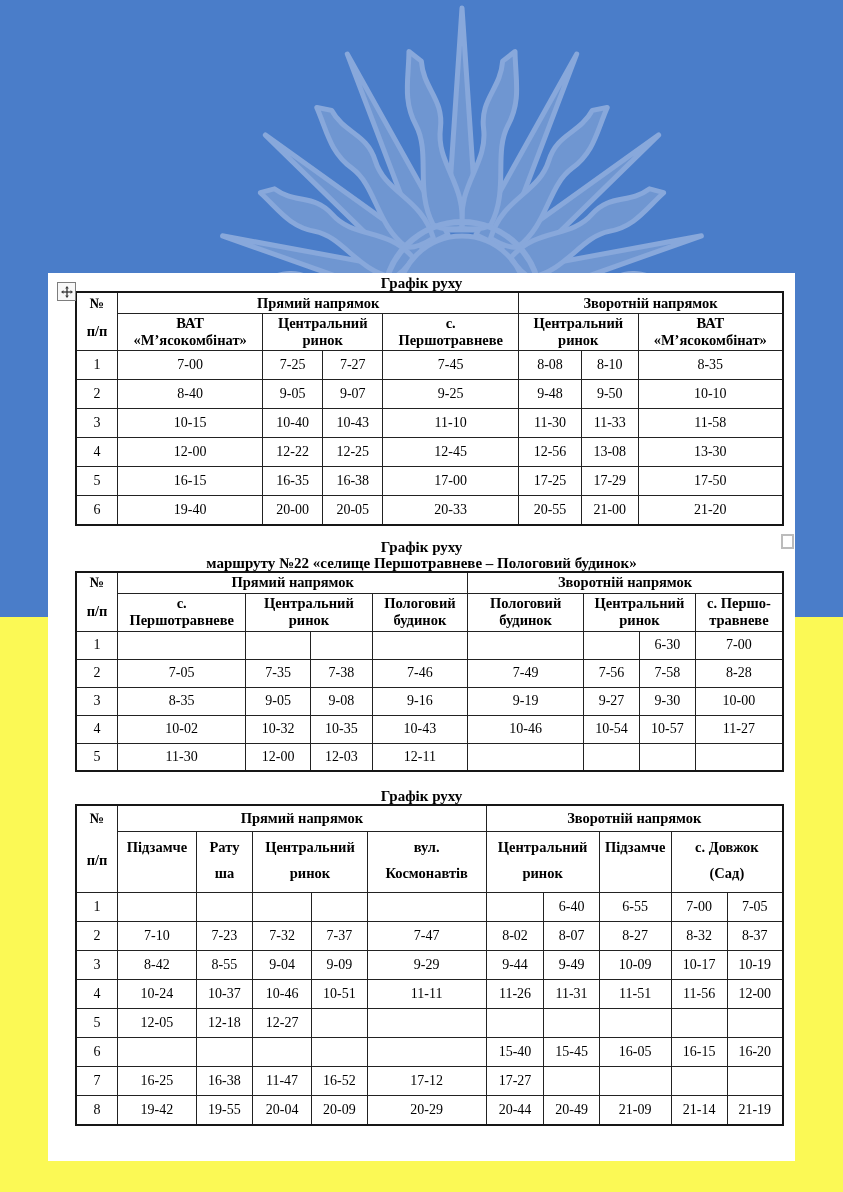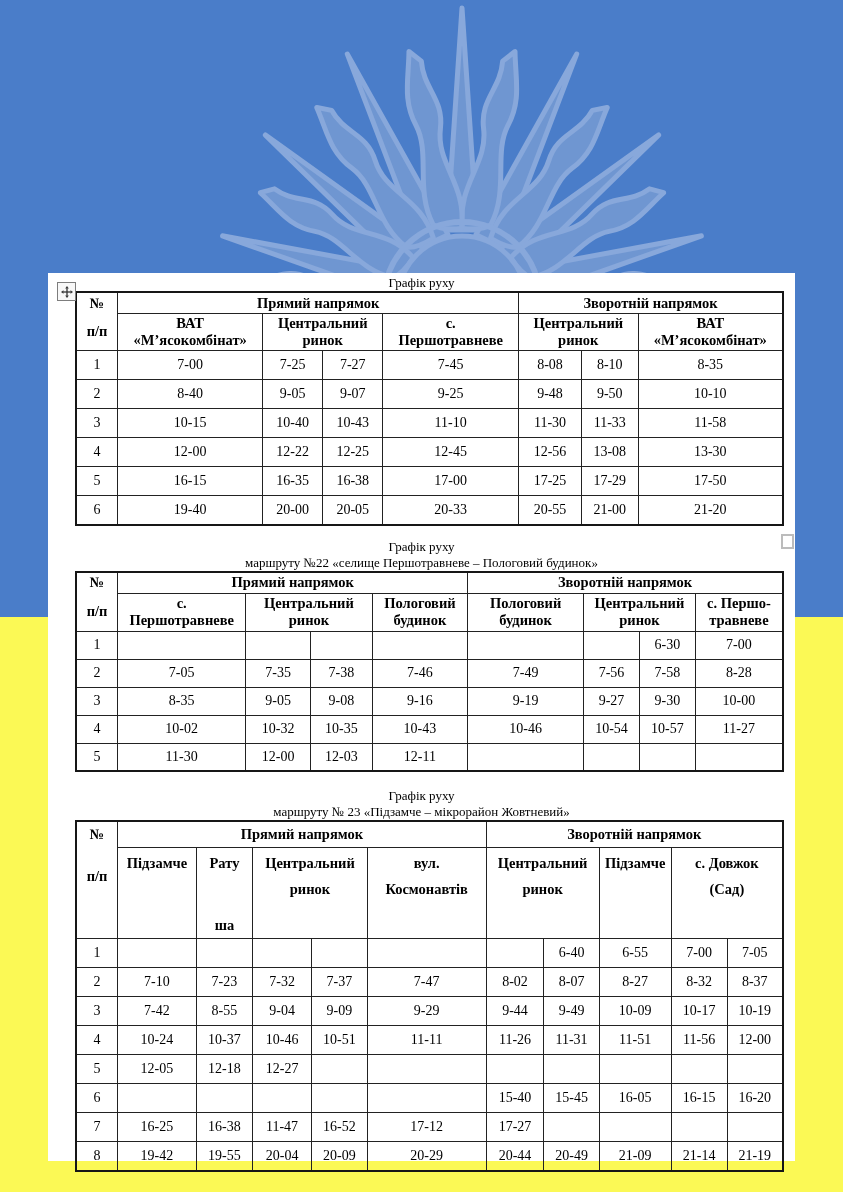--- a/index.html
+++ b/index.html
@@ -5,21 +5,21 @@
   html,body{margin:0;padding:0;}
   body{width:843px;height:1192px;position:relative;font-family:"Liberation Serif",serif;color:#000;}
   .page{position:absolute;inset:0;overflow:hidden;
     background:linear-gradient(180deg,#4a7dc9 0px,#4a7dc9 617px,#fbf955 617px,#fbf955 100%);}
   .sun{position:absolute;left:152px;top:0;}
   .panel{position:absolute;left:48px;top:273px;width:747px;height:888px;background:#ffffff;}
   .move-handle{position:absolute;left:9px;top:9px;width:19px;height:19px;border:1px solid #7d7d7d;
     background:#f8f8f8;display:flex;align-items:center;justify-content:center;box-sizing:border-box;}
   .resize-handle{position:absolute;left:733px;top:261px;width:13px;height:15px;border:2px solid #bcbcbc;
     background:#fff;box-sizing:border-box;}
-  .tbl-title{text-align:center;font-weight:normal;font-size:13px;line-height:16px;}
+  .tbl-title{text-align:center;font-weight:bold;font-size:15px;line-height:16px;}
   table.sched{border-collapse:collapse;table-layout:fixed;width:709px;margin-left:27px;border:2px solid #161616;}
   .sched th,.sched td{border:1.5px solid #222;text-align:center;padding:0;overflow:hidden;}
   .sched th{font-weight:bold;font-size:14.5px;vertical-align:middle;}
   .sched td{font-size:14px;}
   .sched th.numcell{vertical-align:top;padding:0;}
   .numline{display:flex;align-items:center;justify-content:center;}
   .sched.tall th.stop{vertical-align:top;padding-top:2px;}
   .hline{white-space:nowrap;}
 </style>
 </head>
@@ -287,21 +287,20 @@
                 <td></td>
                 <td></td>
                 <td></td>
               </tr>
             </tbody>
           </table>
         </div>
         <div class="sec" style="margin-top: 16px;">
           <div class="tbl-title">
             <div>Графік руху</div>
-            <div>маршруту № 23 «Підзамче  – мікрорайон Жовтневий»</div>
           </div>
           <table class="sched tall">
             <colgroup>
               <col style="width: 5.9%;">
               <col style="width: 11.1%;">
               <col style="width: 8%;">
               <col style="width: 8.3%;">
               <col style="width: 7.9%;">
               <col style="width: 16.8%;">
               <col style="width: 8.2%;">
@@ -318,21 +317,21 @@
                 </th>
                 <th class="dir" colspan="5" style="height: 25px;">Прямий напрямок</th>
                 <th class="dir" colspan="5" style="height: 25px;">Зворотній напрямок</th>
               </tr>
               <tr>
                 <th class="stop" colspan="1" style="height: 58px;">
                   <div class="hline" style="line-height: 26px;">Підзамче</div>
                 </th>
                 <th class="stop" colspan="1" style="height: 58px;">
                   <div class="hline" style="line-height: 26px;">Рату</div>
-                  <div class="hline" style="line-height: 26px; margin-top: 36px;">ша</div>
+                  <div class="hline" style="line-height: 26px;">ша</div>
                 </th>
                 <th class="stop" colspan="2" style="height: 58px;">
                   <div class="hline" style="line-height: 26px;">Центральний</div>
                   <div class="hline" style="line-height: 26px;">ринок</div>
                 </th>
                 <th class="stop" colspan="1" style="height: 58px;">
                   <div class="hline" style="line-height: 26px;">вул.</div>
                   <div class="hline" style="line-height: 26px;">Космонавтів</div>
                 </th>
                 <th class="stop" colspan="2" style="height: 58px;">
@@ -370,21 +369,21 @@
                 <td>7-37</td>
                 <td>7-47</td>
                 <td>8-02</td>
                 <td>8-07</td>
                 <td>8-27</td>
                 <td>8-32</td>
                 <td>8-37</td>
               </tr>
               <tr style="height: 29px;">
                 <td class="rownum">3</td>
-                <td>7-42</td>
+                <td>8-42</td>
                 <td>8-55</td>
                 <td>9-04</td>
                 <td>9-09</td>
                 <td>9-29</td>
                 <td>9-44</td>
                 <td>9-49</td>
                 <td>10-09</td>
                 <td>10-17</td>
                 <td>10-19</td>
               </tr>

